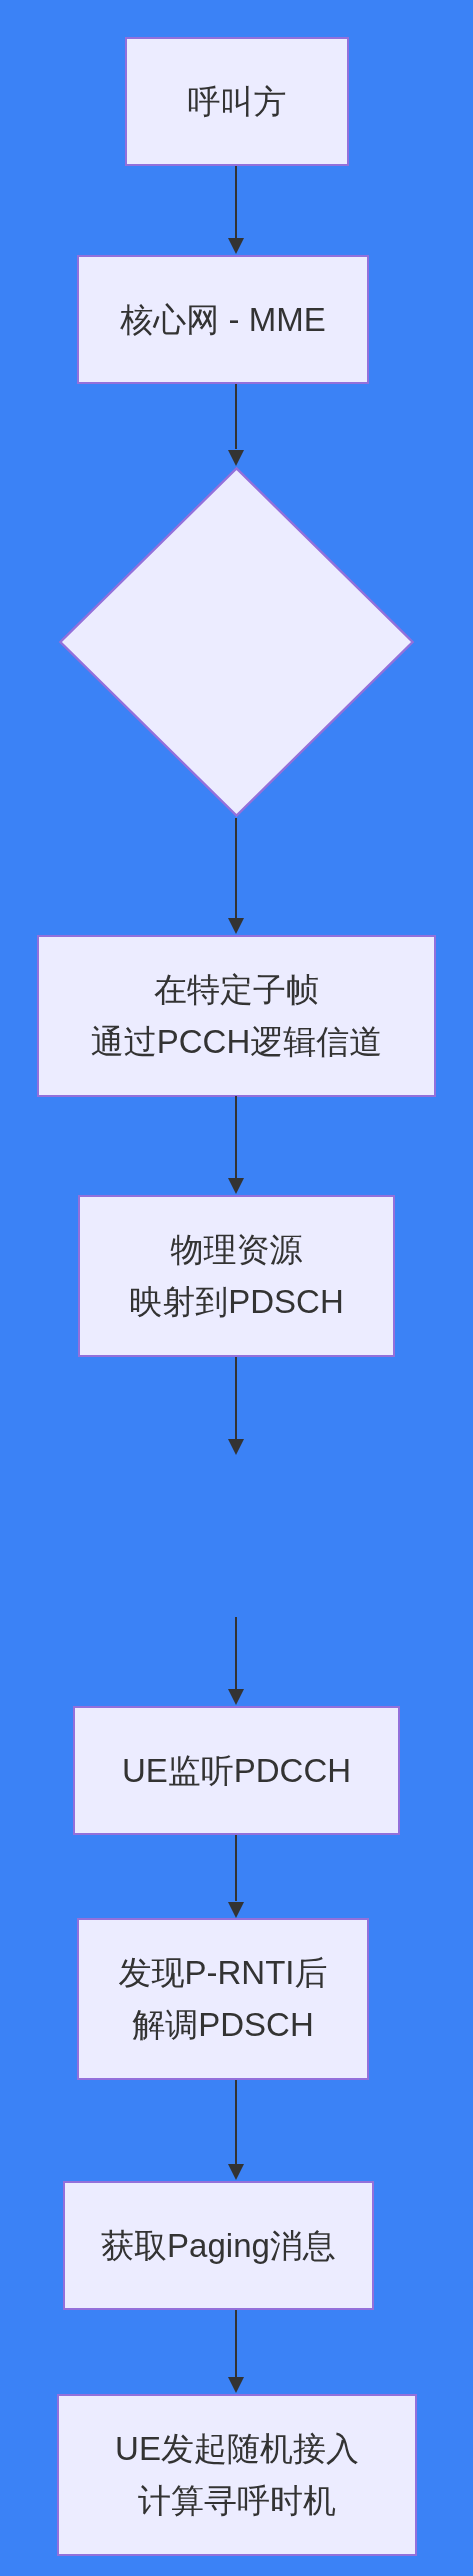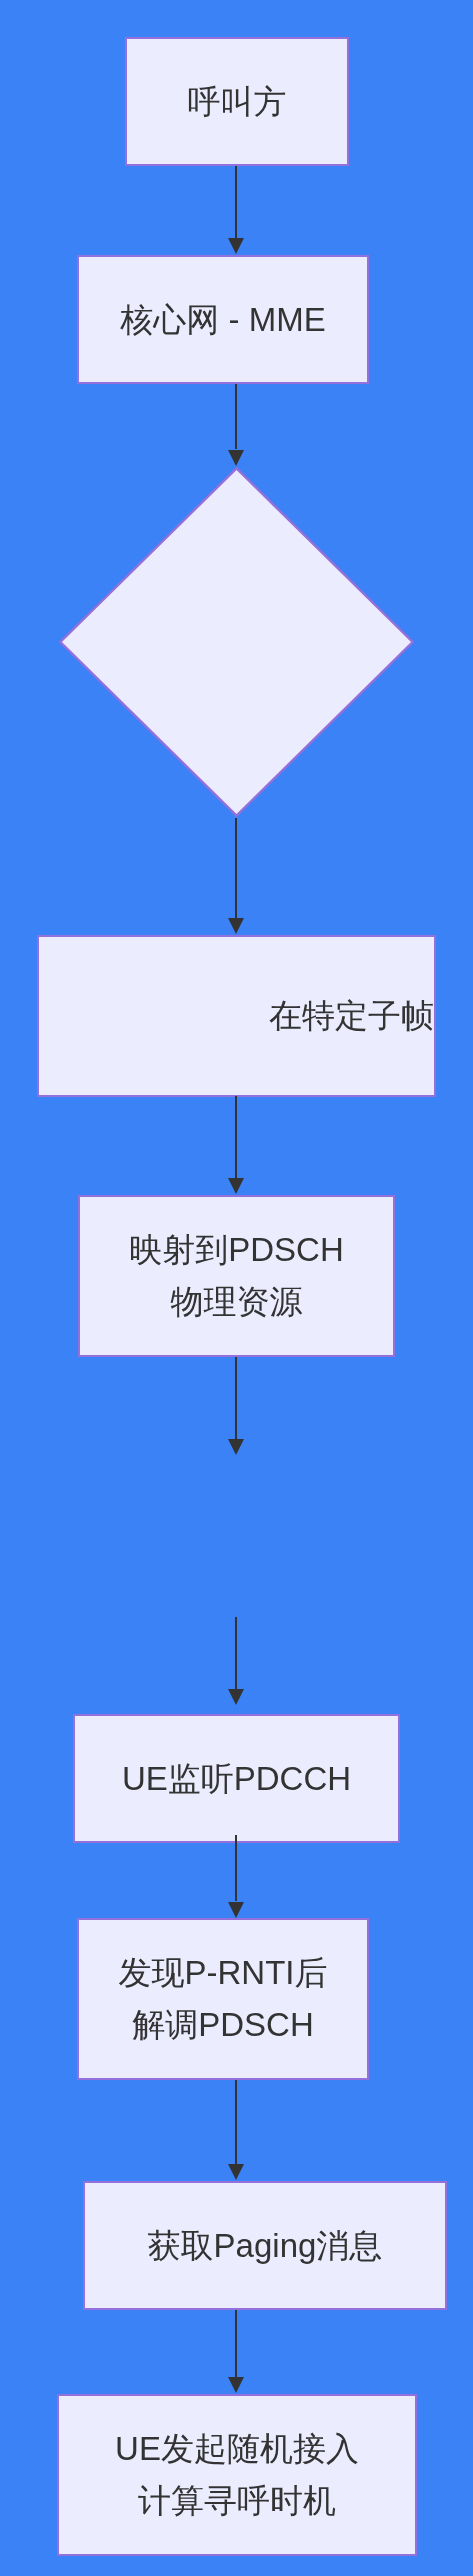--- a/index.html
+++ b/index.html
@@ -92,55 +92,56 @@
     <svg class="diamond-svg" viewBox="0 0 452 446" preserveAspectRatio="none">
       <polygon points="226,3 449,223 226,443 3,223" fill="#ECECFF" stroke="#9370DB" stroke-width="3"></polygon>
     </svg>
     <div class="diamond-label">
     </div>
   </div>
 
   <div class="edge-line" style="left:235px; top:818px; height:100px;"></div>
   <div class="arrowhead" style="left:228px; top:918px;"></div>
 
-  <div class="node rect" style="left:37px; top:935px; width:399px; height:162px;align-items:flex-end;">
+  <div class="node rect" style="left:37px; top:935px; width:399px; height:162px;">
     <span class="ln">在特定子帧</span>
+    <span class="ln">通过PCCH逻辑信道</span>
   </div>
 
   <div class="edge-line" style="left:235px; top:1096px; height:82px;"></div>
   <div class="arrowhead" style="left:228px; top:1178px;"></div>
 
   <div class="node rect" style="left:78px; top:1195px; width:317px; height:162px;">
+    <span class="ln">物理资源</span>
     <span class="ln">映射到PDSCH</span>
-    <span class="ln">物理资源</span>
   </div>
 
   <div class="edge-line" style="left:235px; top:1357px; height:82px;"></div>
   <div class="arrowhead" style="left:228px; top:1439px;"></div>
 
 
   <div class="edge-line" style="left:235px; top:1617px; height:73px;"></div>
   <div class="arrowhead" style="left:228px; top:1689px;"></div>
 
-  <div class="node rect" style="left:73px; top:1706px; width:327px; height:129px;margin-top:8px;">
+  <div class="node rect" style="left:73px; top:1706px; width:327px; height:129px;">
     <span class="ln">UE监听PDCCH</span>
   </div>
 
   <div class="edge-line" style="left:235px; top:1835px; height:66px;"></div>
   <div class="arrowhead" style="left:228px; top:1902px;"></div>
 
   <div class="node rect" style="left:77px; top:1918px; width:292px; height:162px;">
     <span class="ln">发现P-RNTI后</span>
     <span class="ln">解调PDSCH</span>
   </div>
 
   <div class="edge-line" style="left:235px; top:2080px; height:84px;"></div>
   <div class="arrowhead" style="left:228px; top:2164px;"></div>
 
-  <div class="node rect" style="left:63px; top:2181px; width:364px; height:129px;margin-left:20px;">
+  <div class="node rect" style="left:63px; top:2181px; width:311px; height:129px;">
     <span class="ln">获取Paging消息</span>
   </div>
 
   <div class="edge-line" style="left:235px; top:2310px; height:67px;"></div>
   <div class="arrowhead" style="left:228px; top:2377px;"></div>
 
   <div class="node rect" style="left:57px; top:2394px; width:360px; height:162px;">
     <span class="ln">UE发起随机接入</span>
     <span class="ln">计算寻呼时机</span>
   </div>

